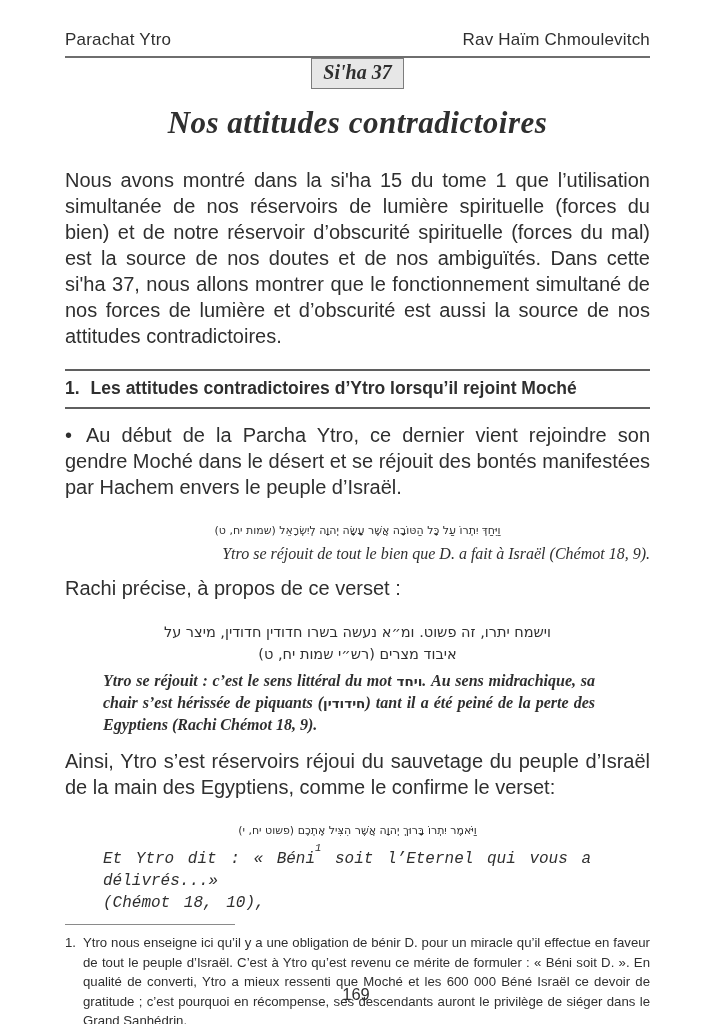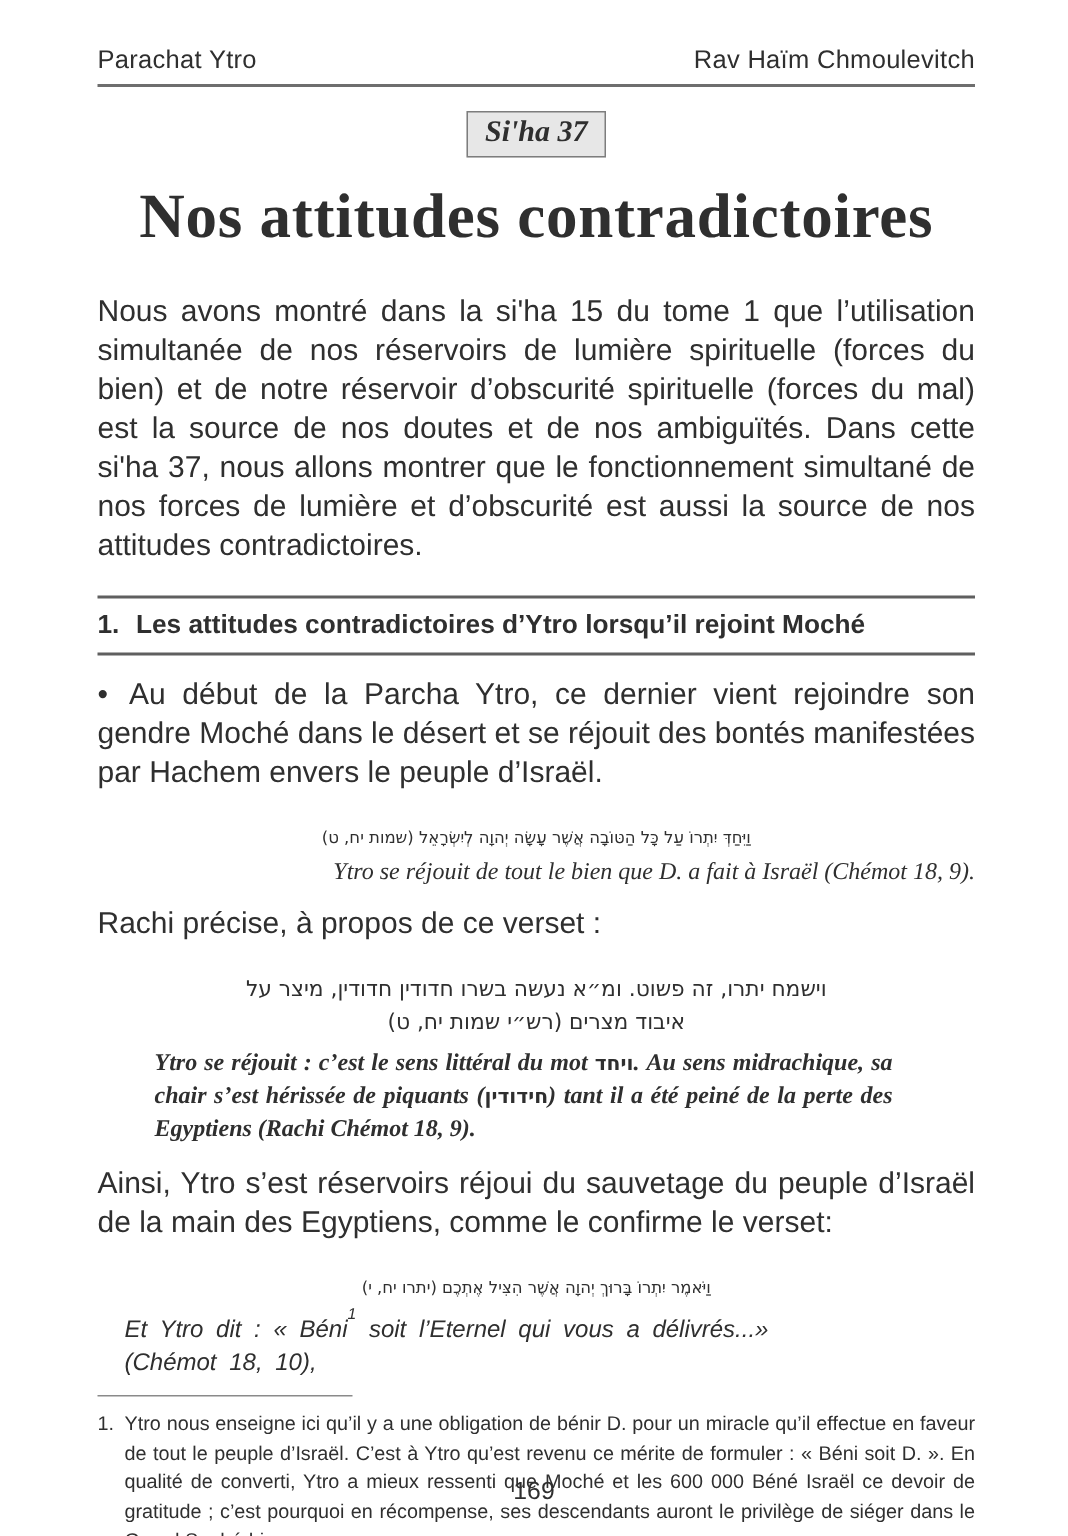--- a/index.html
+++ b/index.html
@@ -22,39 +22,40 @@
     display: flex;
     justify-content: space-between;
     align-items: baseline;
     font-size: 17px;
     letter-spacing: 0.2px;
     padding-bottom: 6px;
     border-bottom: 2px solid #6e6e6e;
   }
 
   
-  .badge-row { text-align: center; margin-top: 16px; }
+  .badge-row { text-align: center; }
   .badge {
     display: inline-block;
     background: #e7e7e7;
     border: 1.5px solid #7d7d7d;
     padding: 2px 11px 4px 11px;
     font-family: "Liberation Serif", serif;
     font-style: italic;
     font-weight: 600;
     font-size: 20px;
   }
 
   
   .title {
     margin-top: 16px;
     text-align: center;
     font-family: "Liberation Serif", serif;
+    font-style: italic;
     font-weight: 700;
-    font-size: 42px;
+    font-size: 31px;
     letter-spacing: 0.5px;
   }
 
   .body-text {
     font-size: 20px;
     line-height: 26px;
     text-align: justify;
   }
   .intro { margin-top: 26px; }
 
@@ -115,22 +116,22 @@
   }
   .inline-heb {
     font-style: normal;
     font-family: "DejaVu Sans", sans-serif;
     font-size: 13.5px;
   }
 
   .ainsi { margin-top: 12px; }
 
   .verse2-translation {
-    margin: 1px 55px 0 18px;
-    font-family: Liberation Sans, sans-serif;
+    margin: 1px 55px 0 38px;
+    font-family: Liberation Mono, monospace;
     font-style: italic;
     font-size: 16px;
     line-height: 22px;
     word-spacing: 4px;
   }
   .fn-ref {
     font-size: 10.5px;
     position: relative;
     top: -6px;
   }
@@ -191,21 +192,21 @@
 
   <div class="rashi-hebrew">
     <span>וישמח יתרו, זה פשוט. ומ״א נעשה בשרו חדודין חדודין, מיצר על</span><br>
     <span>איבוד מצרים (רש״י שמות יח, ט)</span>
   </div>
 
   <p class="quote-translation"><span>Ytro se réjouit : c’est le sens littéral du mot </span><span class="inline-heb">ויחד</span><span>. Au sens midrachique, sa chair s’est hérissée de piquants (</span><span class="inline-heb">חידודין</span><span>) tant il a été peiné de la perte des Egyptiens (Rachi Chémot 18, 9).</span></p>
 
   <p class="body-text ainsi">Ainsi, Ytro s’est réservoirs réjoui du sauvetage du peuple d’Israël de la main des Egyptiens, comme le confirme le verset:</p>
 
-  <div class="hebrew-verse">וַיֹּאמֶר יִתְרוֹ בָּרוּךְ יְהוָה אֲשֶׁר הִצִּיל אֶתְכֶם (יתרו יח, י)</div>
+  <div class="hebrew-verse">וַיֹּאמֶר יִתְרוֹ בָּרוּךְ יְהוָה אֲשֶׁר הִצִּיל אֶתְכֶם (פשוט יח, י)</div>
 
   <p class="verse2-translation"><span>Et Ytro dit : « Béni</span><sup class="fn-ref">1</sup><span> soit l’Eternel qui vous a délivrés...»</span><br><span>(Chémot 18, 10),</span></p>
 
   <hr class="footnote-rule">
 
   <div class="footnote">
     <span class="footnote-num">1.</span>
     <span>Ytro nous enseigne ici qu’il y a une obligation de bénir D. pour un miracle qu’il effectue en faveur de tout le peuple d’Israël. C’est à Ytro qu’est revenu ce mérite de formuler : « Béni soit D. ». En qualité de converti, Ytro a mieux ressenti que Moché et les 600 000 Béné Israël ce devoir de gratitude ; c’est pourquoi en récompense, ses descendants auront le privilège de siéger dans le Grand Sanhédrin.</span>
   </div>
 

